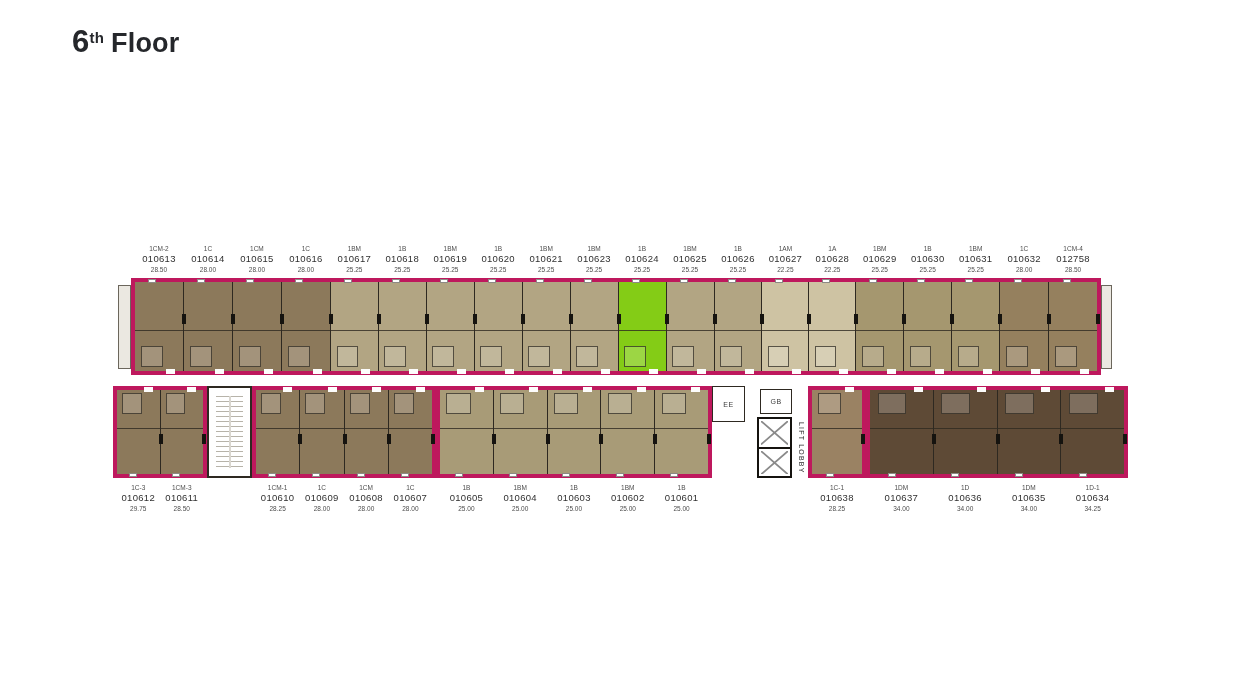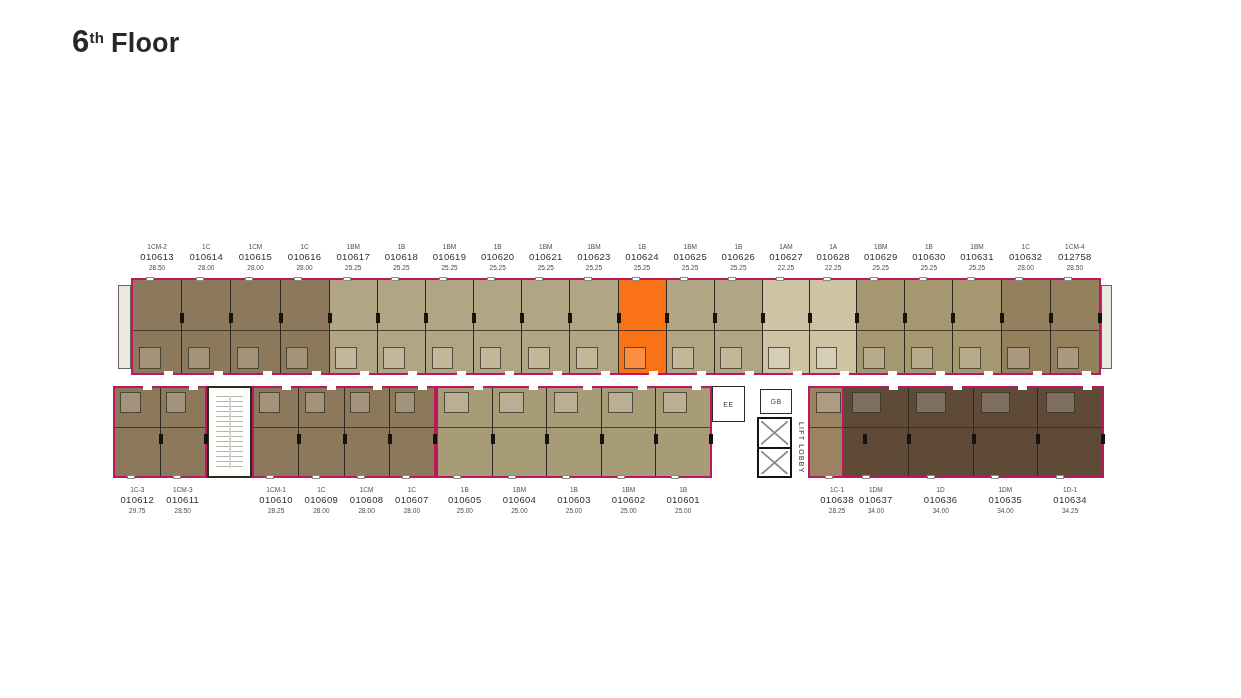--- a/index.html
+++ b/index.html
@@ -9,21 +9,21 @@
     font-family:"Liberation Sans", sans-serif; overflow:hidden;
   }
 
   
   .title { position:absolute; left:72px; top:24px; color:#25272b; font-weight:bold; letter-spacing:.2px; }
   .title .big { font-size:31px; }
   .title .sup { font-size:15px; vertical-align:9px; }
   .title .word { font-size:27px; margin-left:7px; }
 
   
-  .strip { position:absolute; display:flex; border:2px solid #be185d; }
+  .strip { position:absolute; display:flex; border:4px solid #be185d; }
   .unit { position:relative; flex:1 1 0; border-right:1.5px solid #2e2921; }
   .unit:last-child { border-right:none; }
 
   .u-innerwall { position:absolute; left:0; right:0; height:0; border-top:1.2px solid rgba(46,41,33,.8); }
   .row-top .u-innerwall { top:54%; }
   .row-bottom .u-innerwall { bottom:54%; }
 
   .u-bath { position:absolute; width:46%; height:24%; border:1.1px solid rgba(46,41,33,.75); background:rgba(255,255,255,.20); }
   .row-top .u-bath { bottom:4%; left:12%; }
   .row-bottom .u-bath { top:4%; left:12%; }
@@ -192,21 +192,21 @@
         <div class="u-bath"></div>
         <div class="u-notch"></div>
         <div class="u-door"></div>
         <div class="u-mark"></div>
         <div class="u-label">
           <span class="u-type">1BM</span>
           <span class="u-no">010623</span>
           <span class="u-area">25.25</span>
         </div>
       </div>
-      <div class="unit" style="background: #f97316; flex-grow: 46;">
+      <div class="unit" style="background: #84cc16; flex-grow: 46;">
         <div class="u-innerwall"></div>
         <div class="u-bath"></div>
         <div class="u-notch"></div>
         <div class="u-door"></div>
         <div class="u-mark"></div>
         <div class="u-label">
           <span class="u-type">1B</span>
           <span class="u-no">010624</span>
           <span class="u-area">25.25</span>
         </div>
@@ -495,21 +495,21 @@
         <div class="u-door"></div>
         <div class="u-mark"></div>
         <div class="u-label">
           <span class="u-type">1C-1</span>
           <span class="u-no">010638</span>
           <span class="u-area">28.25</span>
         </div>
       </div>
     </div>
 
-  <div class="strip row-bottom" style="left:842px; top:386px; width:262px; height:92px;">
+  <div class="strip row-bottom" style="left:866px; top:386px; width:262px; height:92px;">
       <div class="unit" style="background: rgb(94, 74, 54); flex-grow: 65;">
         <div class="u-innerwall"></div>
         <div class="u-bath"></div>
         <div class="u-notch"></div>
         <div class="u-door"></div>
         <div class="u-mark"></div>
         <div class="u-label">
           <span class="u-type">1DM</span>
           <span class="u-no">010637</span>
           <span class="u-area">34.00</span>

